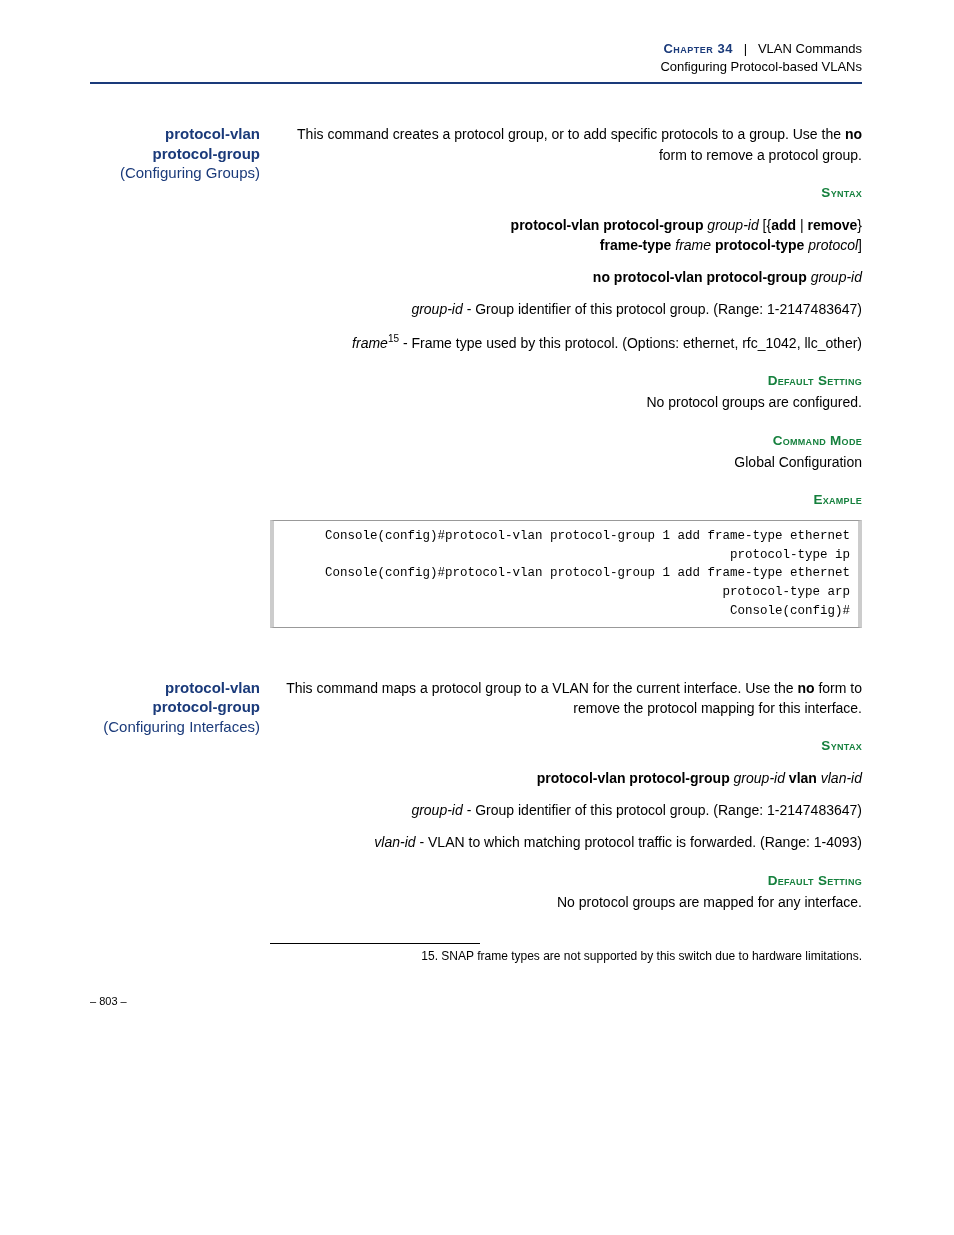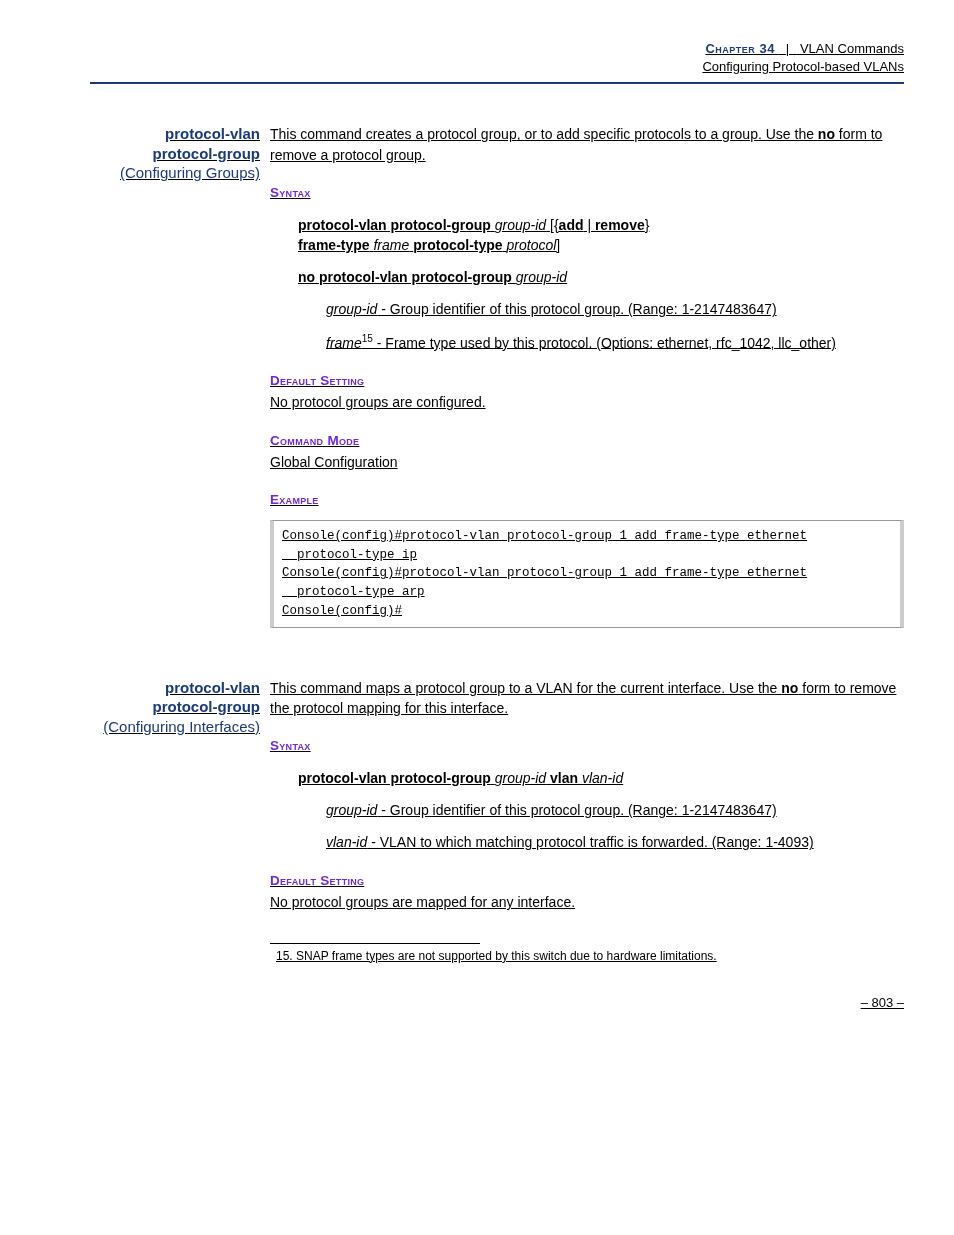--- a/index.html
+++ b/index.html
@@ -5,23 +5,22 @@
   body {
     margin: 0;
     padding: 0;
     font-family: Verdana, Geneva, sans-serif;
     font-size: 14px;
     color: #000;
     background: #fff;
     width: 954px;
   }
   .page {
-    padding: 40px 50px 30px 90px;
+    padding: 40px 92px 30px 90px;
     box-sizing: border-box;
-    text-decoration: underline;
   }
   .header {
     text-align: right;
     font-size: 13px;
     line-height: 1.4;
     margin-bottom: 6px;
   }
   .header .chap {
     font-variant: small-caps;
     font-weight: bold;
@@ -61,26 +60,27 @@
   }
   .sidelabel .paren {
     color: #1a3a7a;
     font-weight: normal;
     font-size: 15px;
     line-height: 1.3;
   }
   .content {
     flex: 1;
     line-height: 1.45;
+    text-align: right;
   }
   .content p {
     margin: 0 0 12px 0;
   }
   .sectionhead {
-    color: #6d28d9;
+    color: #15803d;
     font-weight: bold;
     font-variant: small-caps;
     font-size: 13.5px;
     margin-top: 18px;
     margin-bottom: 2px;
     letter-spacing: 0.3px;
   }
   .syntaxblock {
     margin-left: 28px;
     margin-top: 12px;
@@ -115,22 +115,22 @@
     border: none;
     border-top: 1px solid #000;
     margin: 30px 0 4px 0;
   }
   .footnote {
     font-size: 12px;
     font-family: Arial, Helvetica, sans-serif;
     margin-left: 6px;
   }
   .pagenum {
-    text-align: right;
-    font-size: 13px;
+    text-align: left;
+    font-size: 11px;
     margin-top: 22px;
   }
   sup { font-size: 10px; vertical-align: super; }
 </style>
 </head>
 <body>
 
 <div class="page">
 
   <div class="header">

